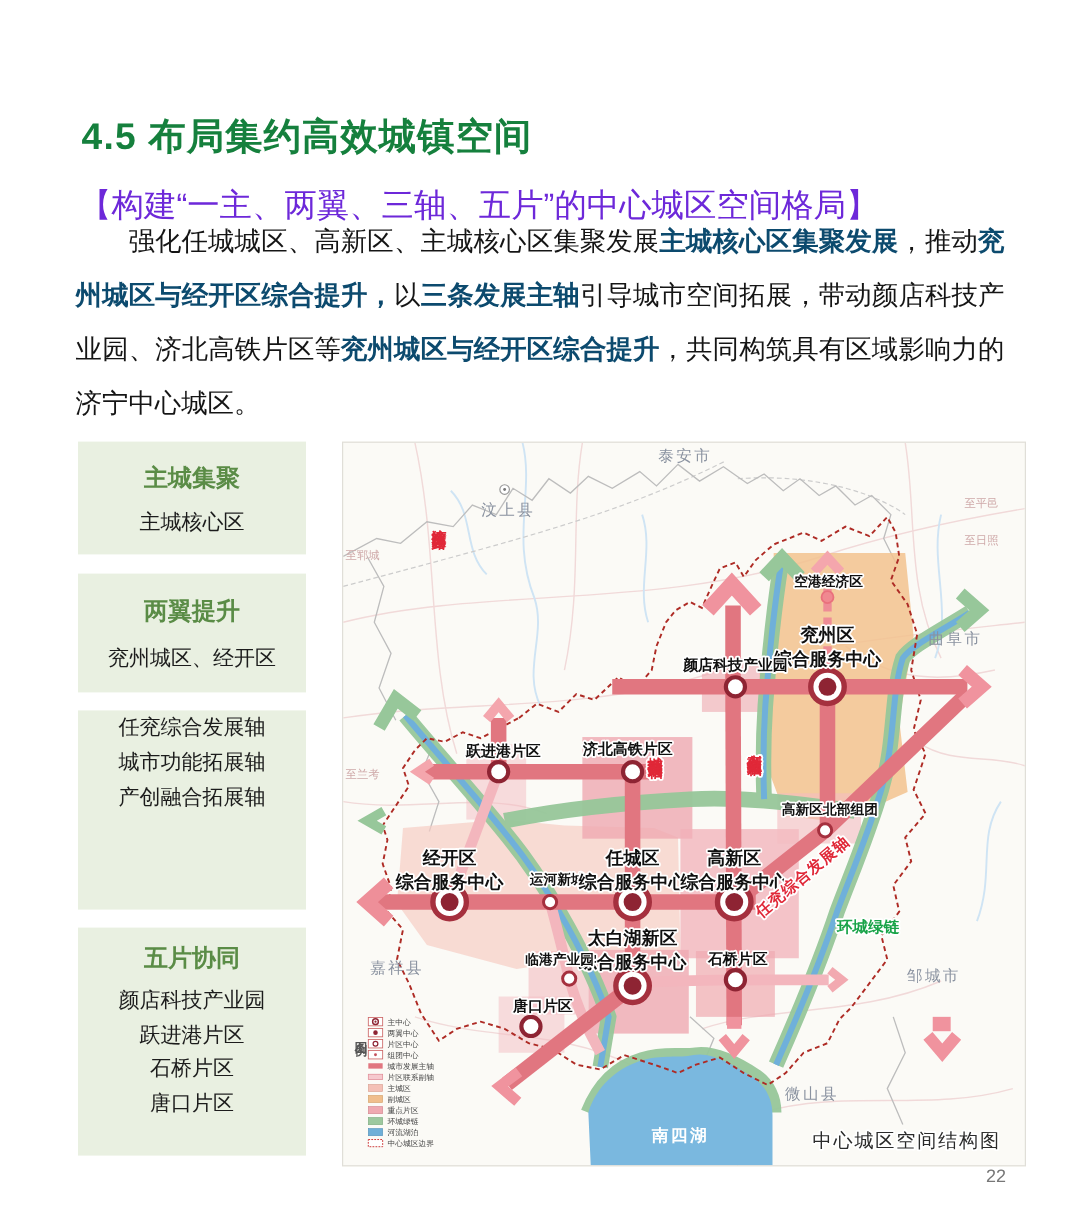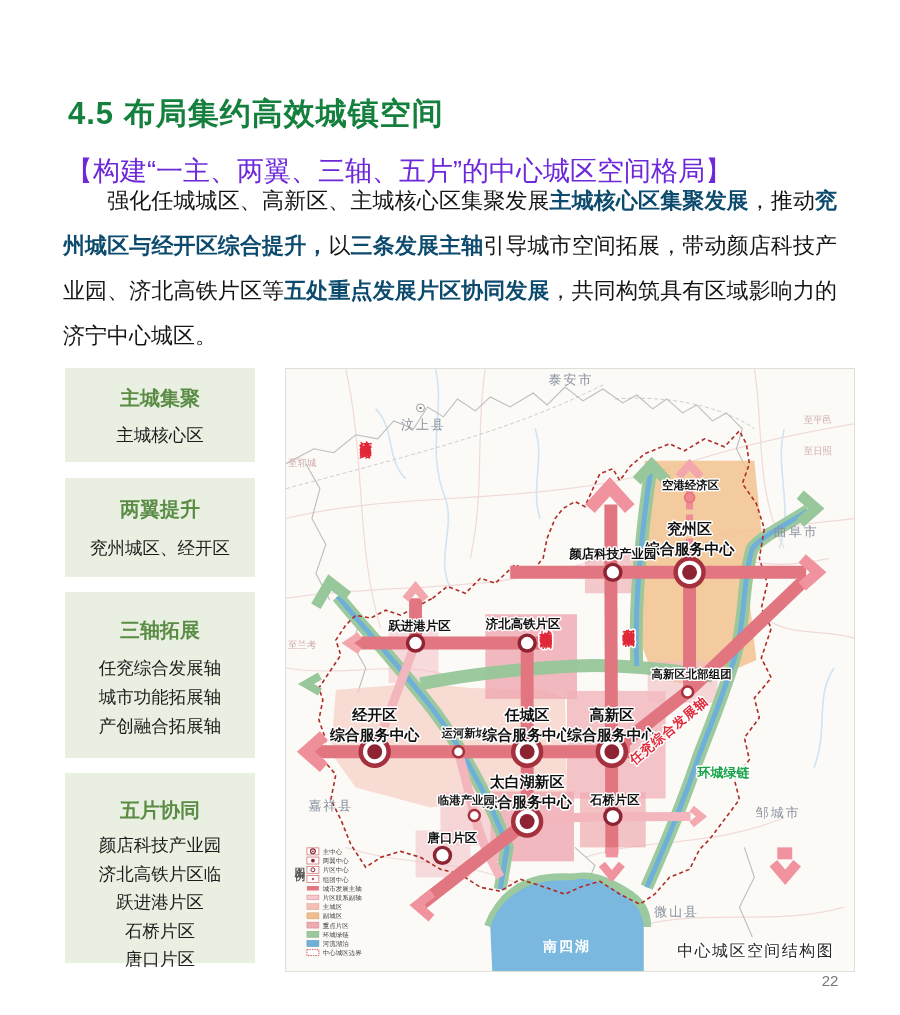--- a/index.html
+++ b/index.html
@@ -17,21 +17,21 @@
   .box1{top:368px;height:94px;}
   .box1 .bt{padding-top:17px;}
   .box1 .bi{padding-top:11px;}
   .box2{top:478px;height:99px;}
   .box2 .bt{padding-top:18px;}
   .box2 .bi{padding-top:13px;}
   .box3{top:592px;height:166px;}
   .box3 .bt{padding-top:25px;padding-bottom:10px;}
   .box3 .bi{line-height:29px;}
   .box4{top:773px;height:190px;}
-  .box4 .bt{padding-top:24px;padding-bottom:7px;}
+  .box4 .bt{padding-top:12px;padding-bottom:7px;}
   .box4 .bi{line-height:28.5px;}
   .mapwrap{position:absolute;left:285px;top:368px;width:570px;height:604px;
            border:1px solid #e0ded8;box-sizing:border-box;background:#fbfaf6;}
   .pagenum{position:absolute;left:810px;top:972px;width:40px;text-align:center;
            font-size:15px;color:#777;}
   
   text{font-family:"Liberation Sans","DejaVu Sans",sans-serif;}
   .halo{paint-order:stroke;stroke:#ffffff;stroke-width:3px;stroke-linejoin:round;}
   .lblbig{font-size:15px;font-weight:bold;fill:#101010;text-anchor:middle;}
   .lblmid{font-size:12.5px;font-weight:bold;fill:#101010;text-anchor:middle;}
@@ -48,40 +48,38 @@
   .legtxt{font-size:6.5px;fill:#444;}
 </style>
 </head>
 <body>
 
 <div class="page">
 
   <h1 class="title">4.5 布局集约高效城镇空间</h1>
   <h2 class="subtitle">【构建“一主、两翼、三轴、五片”的中心城区空间格局】</h2>
 
-  <p class="para"><span>强化任城城区、高新区、主城核心区集聚发展</span><span class="hl">主城核心区集聚发展</span><span>，推动</span><span class="hl">兖州城区与经开区综合提升，</span><span>以</span><span class="hl">三条发展主轴</span><span>引导城市空间拓展，带动颜店科技产业园、济北高铁片区等</span><span class="hl">五处重点发展片区协同发展</span><span>，共同构筑具有区域影响力的济宁中心城区。</span></p>
+  <p class="para"><span>强化任城城区、高新区、主城核心区集聚发展</span><span class="hl">主城核心区集聚发展</span><span>，推动</span><span class="hl">兖州城区与经开区综合提升，</span><span>以</span><span class="hl">三条发展主轴</span><span>引导城市空间拓展，带动颜店科技产业园、济北高铁片区等</span><span class="hl">兖州城区与经开区综合提升</span><span>，共同构筑具有区域影响力的济宁中心城区。</span></p>
 
   <div class="sidebox box1">
     <div class="bt">主城集聚</div>
     <div class="bi">主城核心区</div>
   </div>
   <div class="sidebox box2">
     <div class="bt">两翼提升</div>
     <div class="bi">兖州城区、经开区</div>
   </div>
   <div class="sidebox box3">
-    <div class="bt">三轴拓展</div>
     <div class="bi">任兖综合发展轴</div>
     <div class="bi">城市功能拓展轴</div>
     <div class="bi">产创融合拓展轴</div>
   </div>
   <div class="sidebox box4">
     <div class="bt">五片协同</div>
     <div class="bi">颜店科技产业园</div>
-    <div class="bi">济北高铁片区临</div>
     <div class="bi">跃进港片区</div>
     <div class="bi">石桥片区</div>
     <div class="bi">唐口片区</div>
   </div>
 
   <div class="mapwrap">
   <svg width="568" height="602" viewBox="0 0 570 604">
 
     <g stroke="#f0d6d6" stroke-width="1.2" fill="none" opacity="0.9">
       <path d="M0,150 C120,120 260,140 400,95 C470,72 540,60 570,55"></path>

